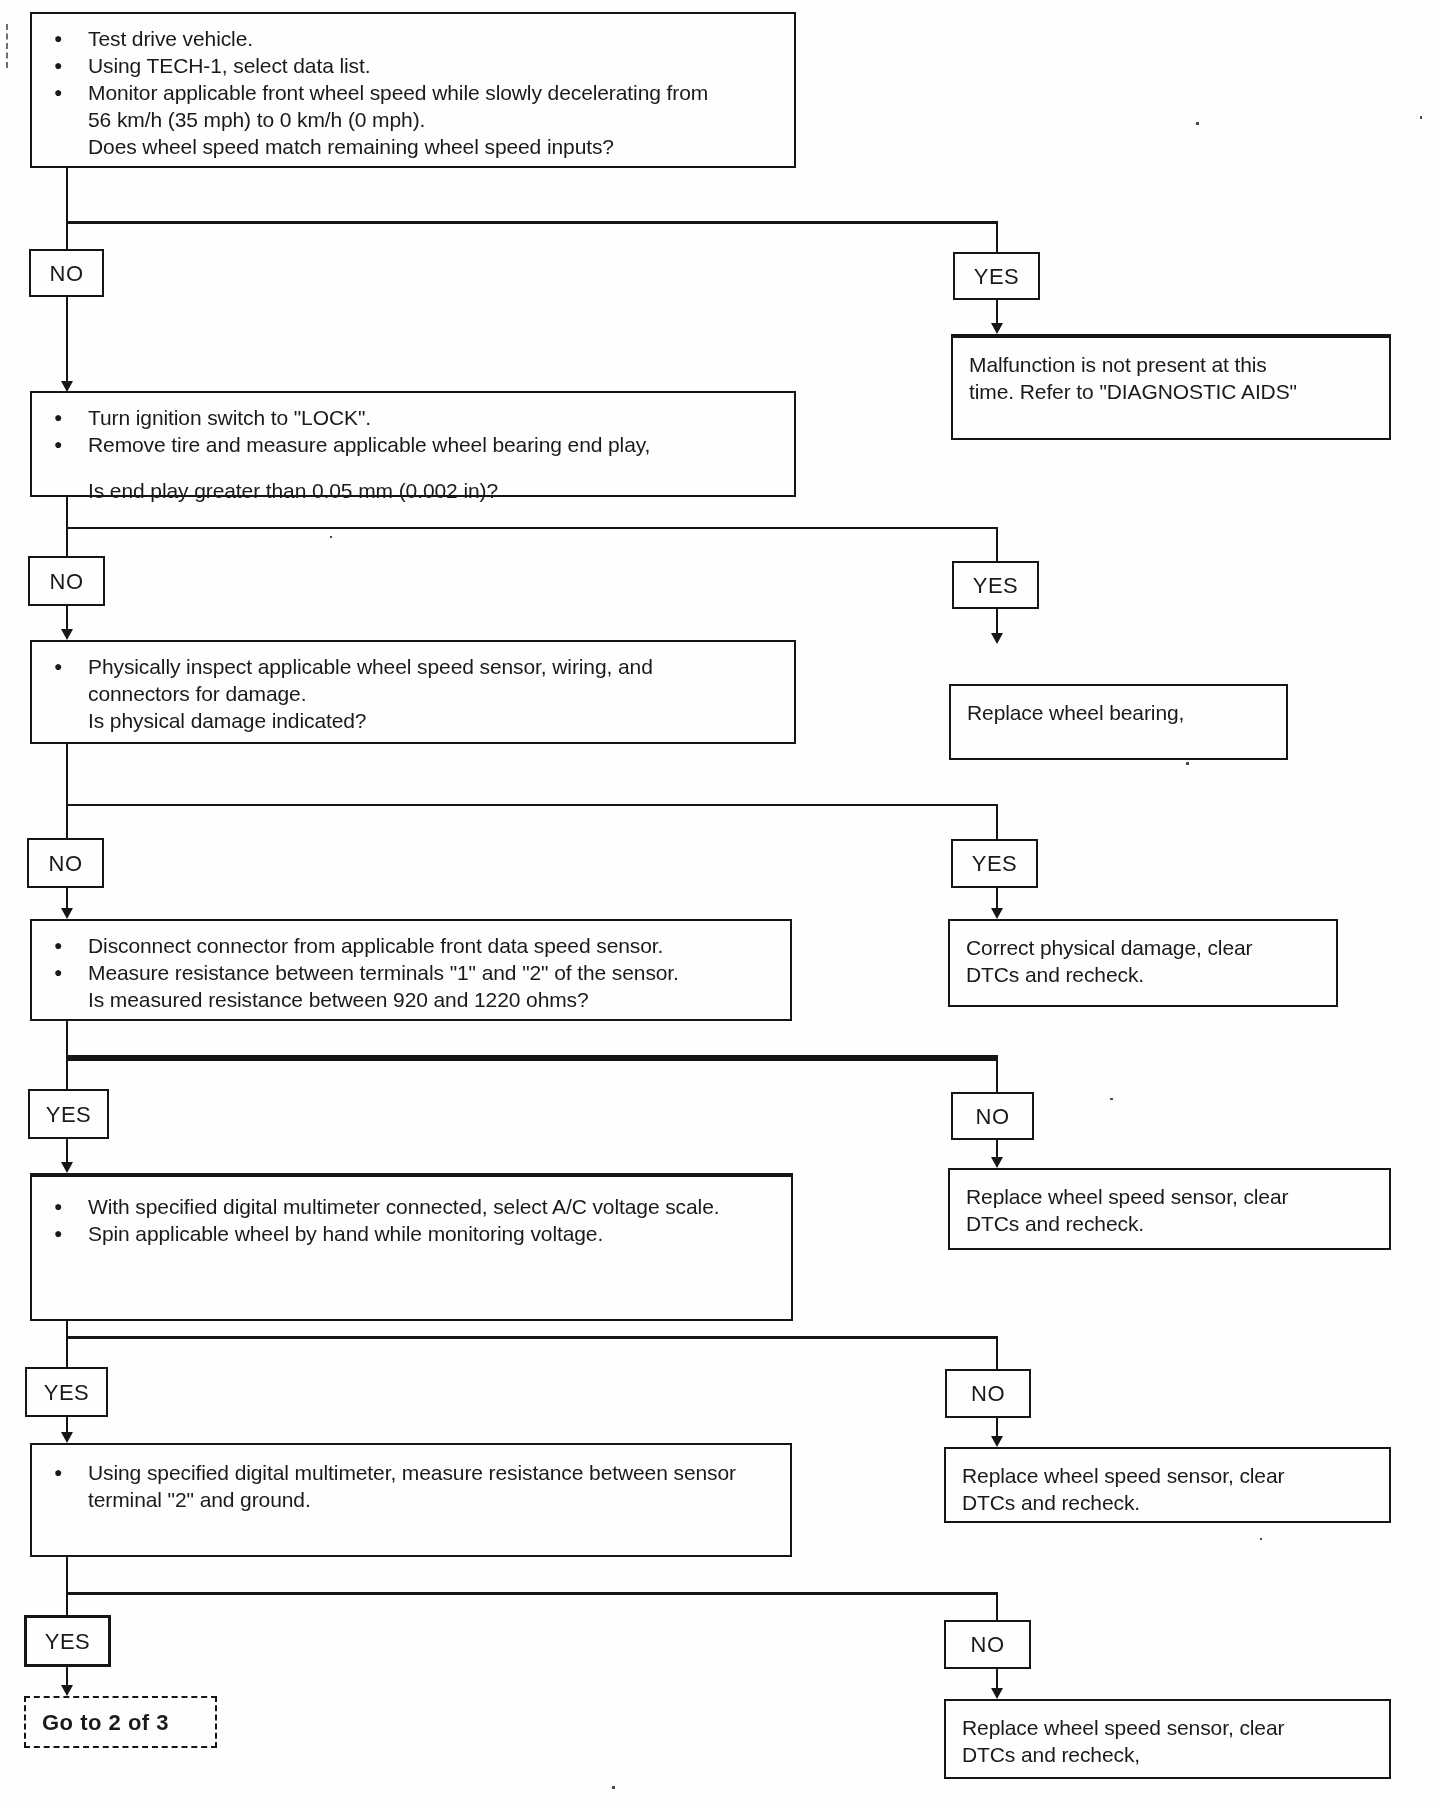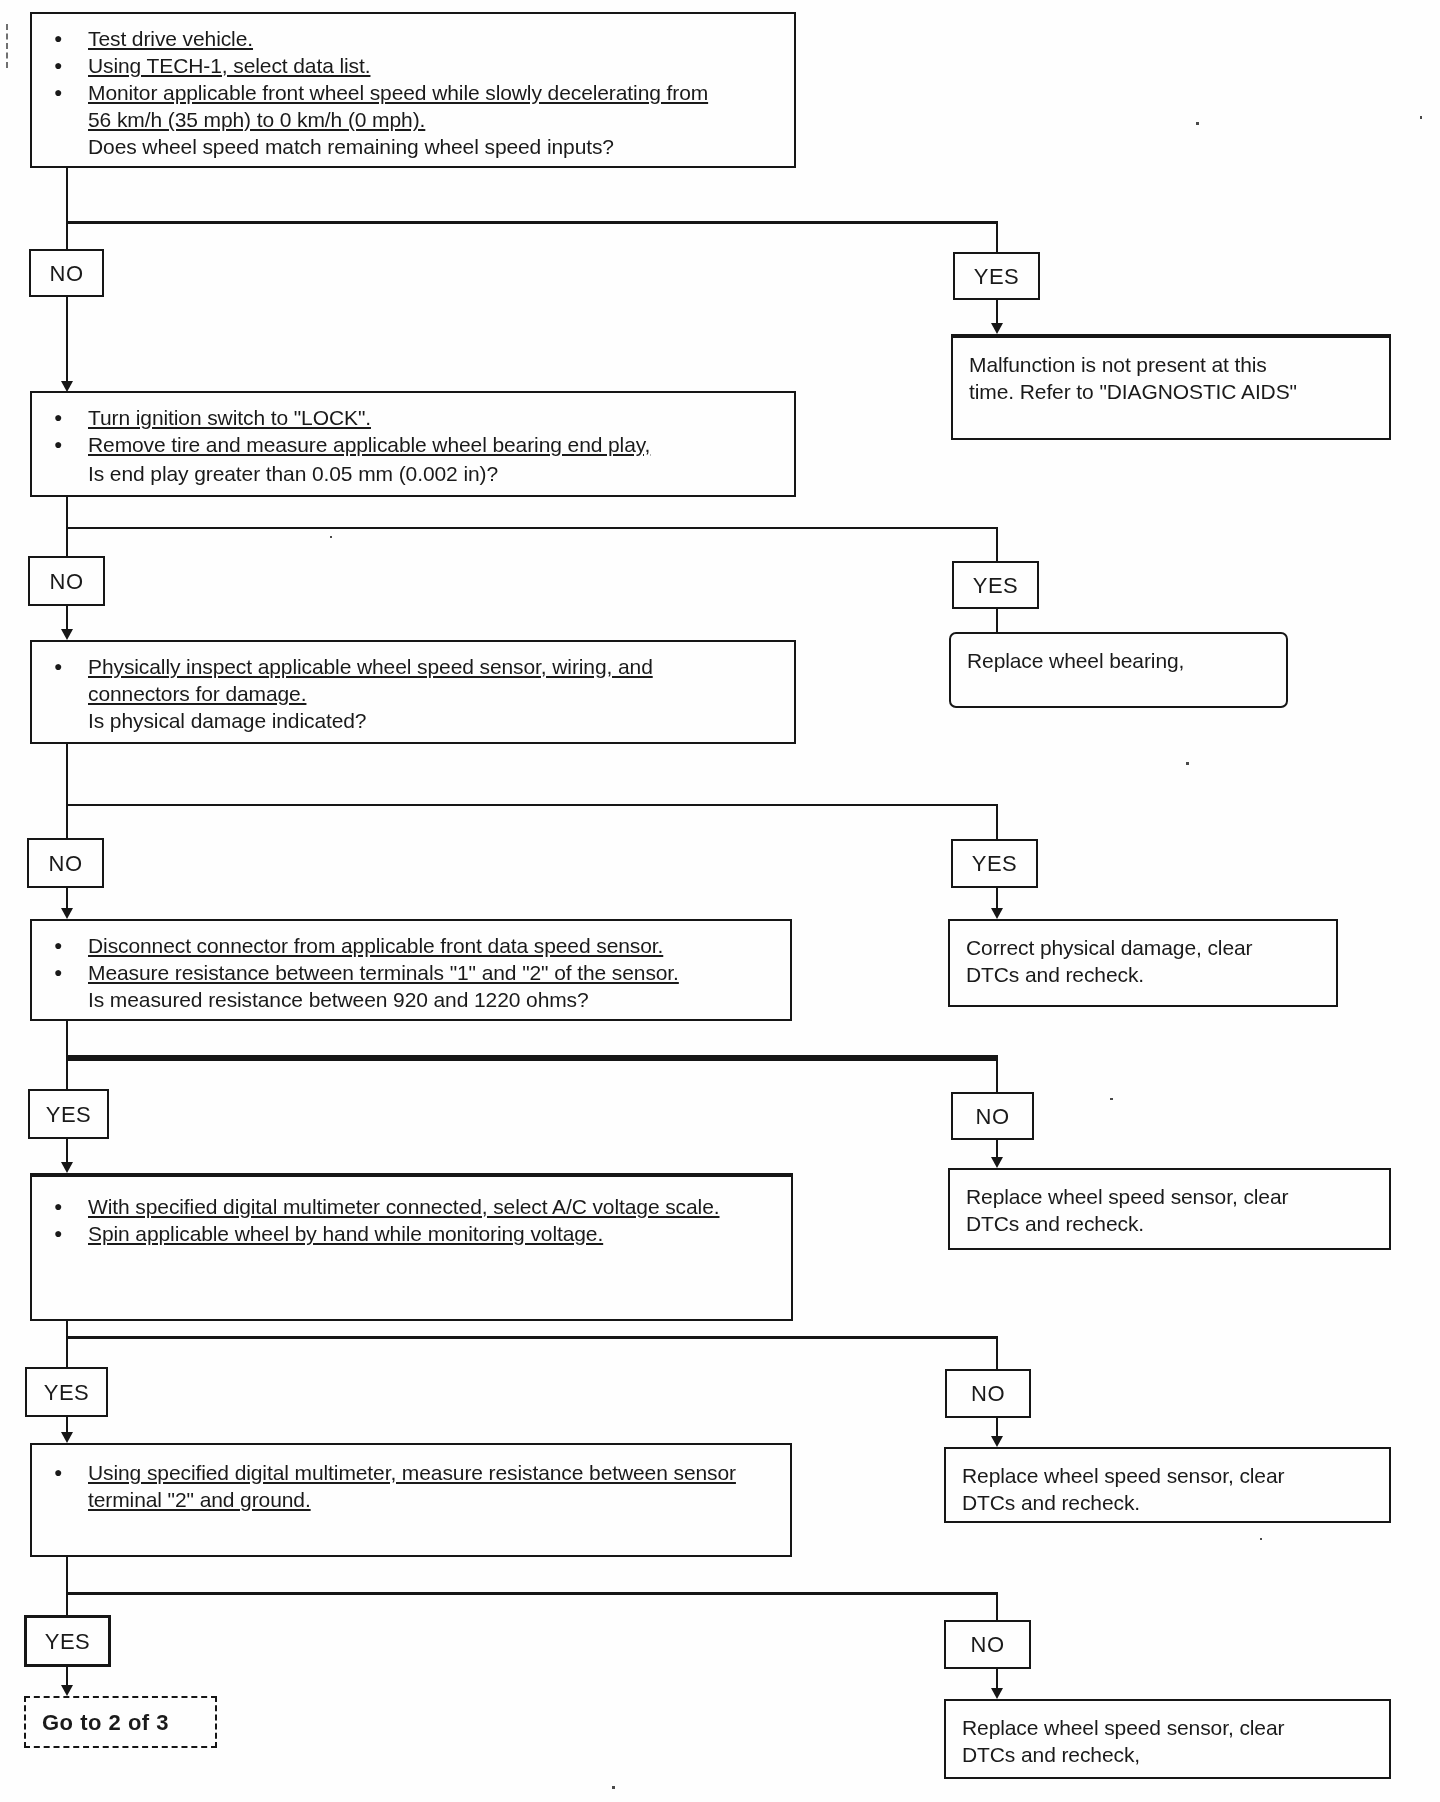--- a/index.html
+++ b/index.html
@@ -6,23 +6,23 @@
   #page{position:relative;width:1440px;height:1802px;background:#fefefe;
         font-family:"Liberation Sans", sans-serif;color:#1a1a1a;overflow:hidden;}
   .box{position:absolute;box-sizing:border-box;border:2px solid #161616;background:#fefefe;
        font-size:21px;line-height:27px;letter-spacing:-0.1px;}
   .qbox{padding:11px 12px 11px 22px;}
   .abox{padding:13px 20px 12px 16px;white-space:pre-wrap;}
   .lbl{display:flex;align-items:center;justify-content:center;font-size:22px;letter-spacing:0.5px;}
   .blist{list-style:none;margin:0;padding:0;}
   .blist li{display:flex;}
   .bmark{flex:none;width:34px;font-size:14px;line-height:27px;}
-  .btext{flex:1;white-space:pre-wrap;text-decoration:underline;}
+  .btext{flex:1;white-space:pre-wrap;}
   .qline{margin-left:34px;white-space:pre-wrap;}
-  .gapq{margin-top:2px;}
+  .gapq{margin-top:19px;}
   .vline,.hline{position:absolute;background:#161616;}
   .arr{position:absolute;width:0;height:0;border-left:6px solid transparent;
        border-right:6px solid transparent;border-top:11px solid #161616;}
   .dashed{border:2px dashed #161616;font-weight:700;justify-content:flex-start;padding-left:16px;}
   .bold-border{border-width:3px;}
   .thick-top{border-top-width:4px;}
   .noise{position:absolute;background:#4a4a4a;}
   .margin-mark{position:absolute;left:6px;top:24px;width:0;height:44px;border-left:2px dashed #707070;}
 </style>
 </head>
@@ -81,21 +81,21 @@
   <div class="vline" style="left:66px;top:497px;width:2px;height:59px;"></div>
   <div class="hline" style="left:66px;top:527px;width:932px;height:2px;"></div>
   <div class="vline" style="left:996px;top:527px;width:2px;height:34px;"></div>
   <div class="box lbl" style="left:28px;top:556px;width:77px;height:50px;">NO</div>
   <div class="box lbl" style="left:952px;top:561px;width:87px;height:48px;">YES</div>
   <div class="vline" style="left:66px;top:606px;width:2px;height:23px;"></div>
   <div class="arr" style="left:61px;top:629px;"></div>
   <div class="vline" style="left:996px;top:609px;width:2px;height:24px;"></div>
   <div class="arr" style="left:991px;top:633px;"></div>
 
-  <div class="box abox" style="left:949px;top:632px;width:339px;height:76px;border-radius:7px;">Replace wheel bearing,</div>
+  <div class="box abox" style="left:949px;top:684px;width:339px;height:76px;">Replace wheel bearing,</div>
 
   <div class="box qbox" style="left:30px;top:640px;width:766px;height:104px;">
     <ul class="blist">
       <li>
           <span class="bmark">●</span>
           <span class="btext">Physically inspect applicable wheel speed sensor, wiring, and
 connectors for damage.</span>
         </li>
     </ul>
     <div class="qline">Is physical damage indicated?</div>

